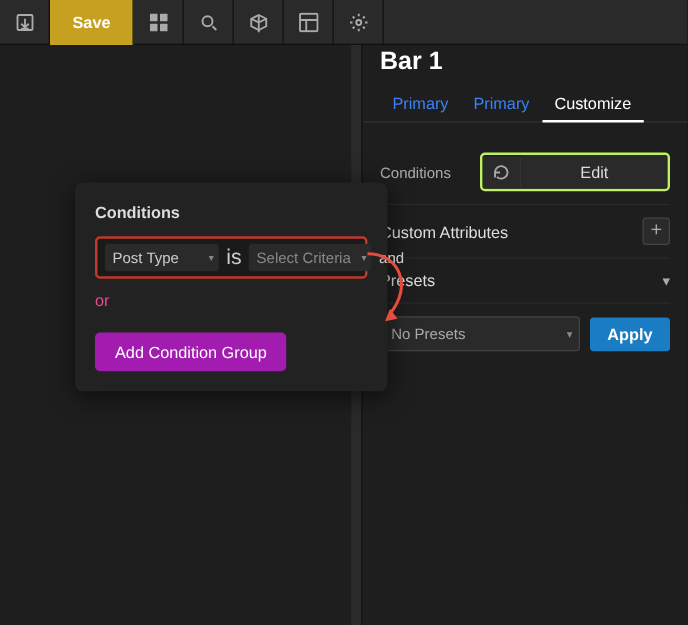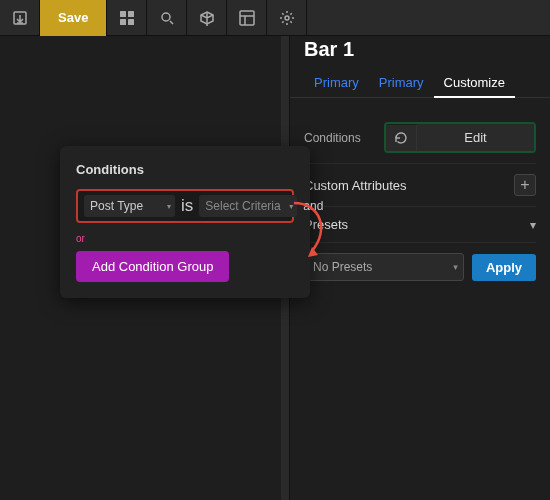--- a/index.html
+++ b/index.html
@@ -156,22 +156,22 @@
     .condition-and {
       color: #ccc;
       font-size: 12px;
       margin-left: auto;
       white-space: nowrap;
     }
 
     
     .or-divider {
       color: #ec4899;
-      font-size: 10px;
-      margin: 10px 0 7px 0;
+      font-size: 13px;
+      margin: 10px 0 18px 0;
     }
 
     
     .add-condition-btn {
       background: #a21caf;
       color: #fff;
       border: none;
       border-radius: 4px;
       padding: 8px 16px;
       font-size: 13px;
@@ -259,21 +259,21 @@
       flex: 1;
       display: flex;
       align-items: center;
       gap: 6px;
     }
 
     
     .conditions-edit-box {
       display: flex;
       align-items: center;
-      border: 2px solid #14532d;
+      border: 2px solid #bef264;
       border-radius: 4px;
       overflow: hidden;
       flex: 1;
     }
     .edit-refresh-btn {
       background: #2a2a2a;
       border: none;
       color: #aaa;
       padding: 6px 8px;
       cursor: pointer;

